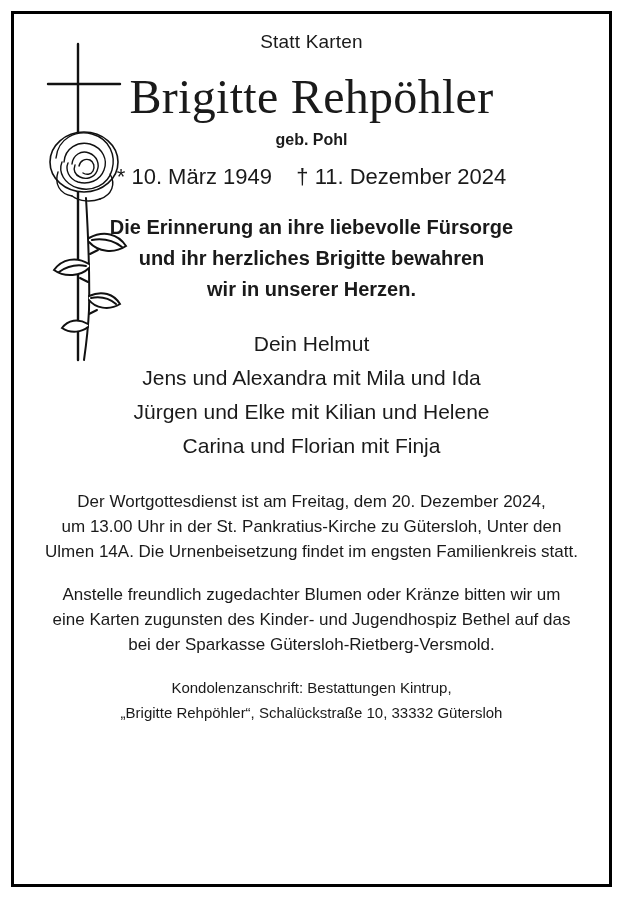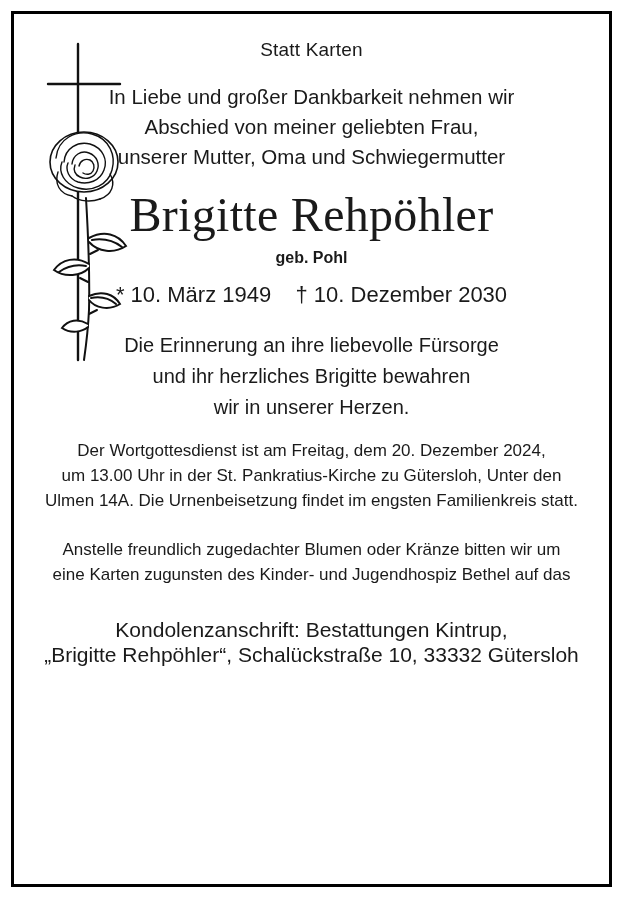--- a/index.html
+++ b/index.html
@@ -47,21 +47,21 @@
   
   .content {
     position: absolute;
     left: 0;
     top: 0;
     width: 100%;
     text-align: center;
     color: #1a1a1a;
   }
   .statt-karten {
-    margin-top: 24px;
+    margin-top: 16px;
     font-size: 19px;
     line-height: 24px;
     letter-spacing: 0.2px;
   }
   .intro {
     margin-top: 20px;
     font-size: 20.5px;
     line-height: 30px;
     padding: 0 34px;
   }
@@ -86,42 +86,43 @@
   }
   .dates .sep {
     display: inline-block;
     width: 12px;
   }
   .memory {
     margin-top: 22px;
     font-size: 20px;
     line-height: 31px;
     padding: 0 40px;
+    font-weight: bold;
   }
   .family {
     margin-top: 22px;
     font-size: 21px;
     line-height: 34px;
     padding: 0 12px;
   }
   .service {
-    margin-top: 15px;
+    margin-top: 26px;
     font-size: 17px;
     line-height: 25px;
     padding: 0 8px;
   }
   .donation {
-    margin-top: 24px;
+    margin-top: 18px;
     font-size: 17px;
     line-height: 25px;
     padding: 0 10px;
   }
   .contact {
-    margin-top: 30px;
-    font-size: 21px;
+    margin-top: 18px;
+    font-size: 15px;
     line-height: 25px;
     padding: 0 15px;
   }
   .line {
     display: block;
   }
 </style>
 </head>
 <body>
 
@@ -165,53 +166,55 @@
             <path d="M56 240 L48 236"></path>
             <path d="M57 272 L65 268"></path>
           </g>
         </svg>
       </div>
 
       <div class="content">
 
         <div class="statt-karten">Statt Karten</div>
 
-        <div class="intro">
-          <span class="line">In Liebe und großer Dankbarkeit nehmen wir</span>
-          <span class="line">Abschied von meiner geliebten Frau,</span>
-          <span class="line">unserer Mutter, Oma und Schwiegermutter</span>
-        </div>
 
         <div class="name">Brigitte Rehpöhler</div>
         <div class="maiden">geb. Pohl</div>
 
         <div class="dates">
           <span>*</span>
           <span>10. März 1949</span>
           <span class="sep"></span>
           <span>†</span>
-          <span>10. Dezember 2030</span>
+          <span>11. Dezember 2024</span>
         </div>
 
         <div class="memory">
           <span class="line">Die Erinnerung an ihre liebevolle Fürsorge</span>
           <span class="line">und ihr herzliches Brigitte bewahren</span>
           <span class="line">wir in unserer Herzen.</span>
         </div>
 
+        <div class="family">
+          <span class="line">Dein Helmut</span>
+          <span class="line">Jens und Alexandra mit Mila und Ida</span>
+          <span class="line">Jürgen und Elke mit Kilian und Helene</span>
+          <span class="line">Carina und Florian mit Finja</span>
+        </div>
 
         <div class="service">
           <span class="line">Der Wortgottesdienst ist am Freitag, dem 20. Dezember 2024,</span>
           <span class="line">um 13.00 Uhr in der St. Pankratius-Kirche zu Gütersloh, Unter den</span>
           <span class="line">Ulmen 14A. Die Urnenbeisetzung findet im engsten Familienkreis statt.</span>
         </div>
 
         <div class="donation">
           <span class="line">Anstelle freundlich zugedachter Blumen oder Kränze bitten wir um</span>
           <span class="line">eine Karten zugunsten des Kinder- und Jugendhospiz Bethel auf das</span>
+          <span class="line">bei der Sparkasse Gütersloh-Rietberg-Versmold.</span>
         </div>
 
         <div class="contact">
           <span class="line">Kondolenzanschrift: Bestattungen Kintrup,</span>
           <span class="line">„Brigitte Rehpöhler“, Schalückstraße 10, 33332 Gütersloh</span>
         </div>
 
       </div>
     </div>
   </div>

